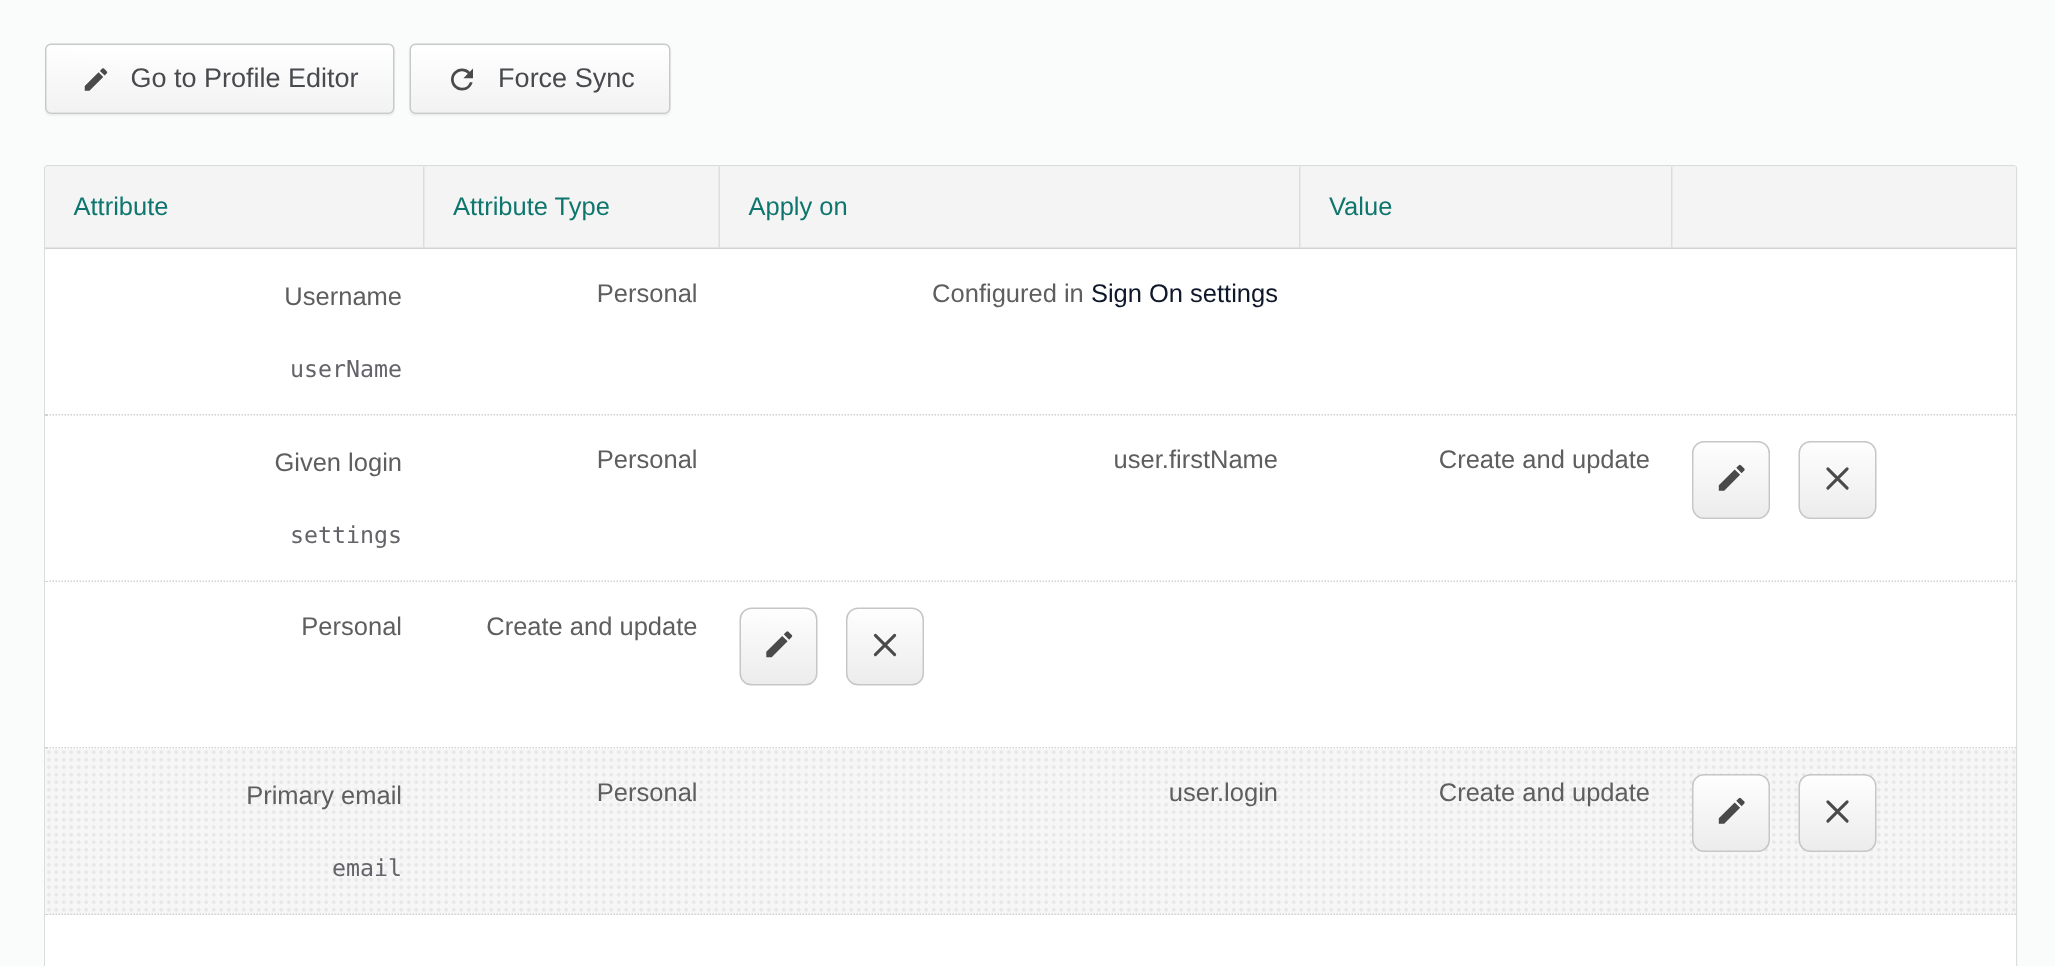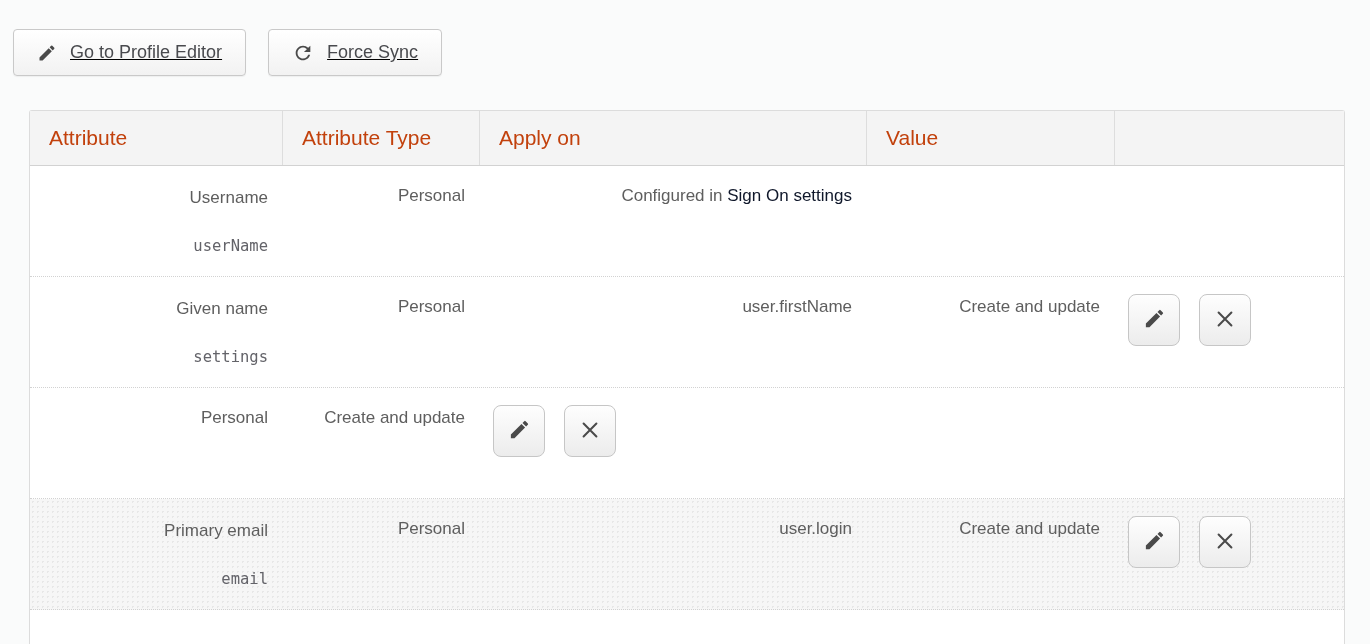--- a/index.html
+++ b/index.html
@@ -6,24 +6,23 @@
   html, body {
     margin: 0;
     width: 1370px;
     height: 644px;
     background: #fafbfb;
     font-family: "Liberation Sans", sans-serif;
     overflow: hidden;
   }
   
   .toolbar {
-    padding: 29px 0 0 13px;
-    display: flex;
-    gap: 22px;
-    text-decoration: underline;
+    padding: 29px 0 0 30px;
+    display: flex;
+    gap: 10px;
   }
   .btn {
     display: inline-flex;
     align-items: center;
     gap: 13px;
     height: 47px;
     padding: 0 23px;
     font-family: "Liberation Sans", sans-serif;
     font-size: 18px;
     color: #494a4e;
@@ -42,22 +41,22 @@
     border: 1px solid #dcdcdc;
     border-bottom: none;
     border-radius: 3px 3px 0 0;
   }
   .thead {
     display: grid;
     grid-template-columns: 252px 197px 387px 248px 1fr;
     height: 55px;
     background: #f4f4f4;
     border-bottom: 1px solid #d2d2d2;
-    color: #c2410c;
-    font-size: 21px;
+    color: #0f766e;
+    font-size: 17px;
   }
   .th {
     display: flex;
     align-items: center;
     padding-left: 19px;
     height: 100%;
   }
   .th + .th { border-left: 1px solid #ddd; }
   .row {
     display: grid;
@@ -145,21 +144,21 @@
     <div class="cell"><span>Configured in </span><a class="link">Sign On settings</a></div>
     <div class="cell"></div>
     <div class="actions-cell">
       
       
     </div>
   </div>
 
   <div class="row">
     <div class="cell">
-      <div class="attr-label">Given name</div>
+      <div class="attr-label">Given login</div>
       <div class="attr-name">settings</div>
     </div>
     <div class="cell">Personal</div>
     <div class="cell"><span>user.firstName</span></div>
     <div class="cell">Create and update</div>
     <div class="actions-cell">
       <button class="icon-btn">
         <span>
           <svg width="23" height="23" viewBox="0 0 24 24">
                 <path fill="#4a4a4a" d="M3 17.25V21h3.75L17.81 9.94l-3.75-3.75L3 17.25zM20.71 7.04c.39-.39.39-1.02 0-1.41l-2.34-2.34a.996.996 0 0 0-1.41 0l-1.83 1.83 3.75 3.75 1.83-1.83z"></path>

